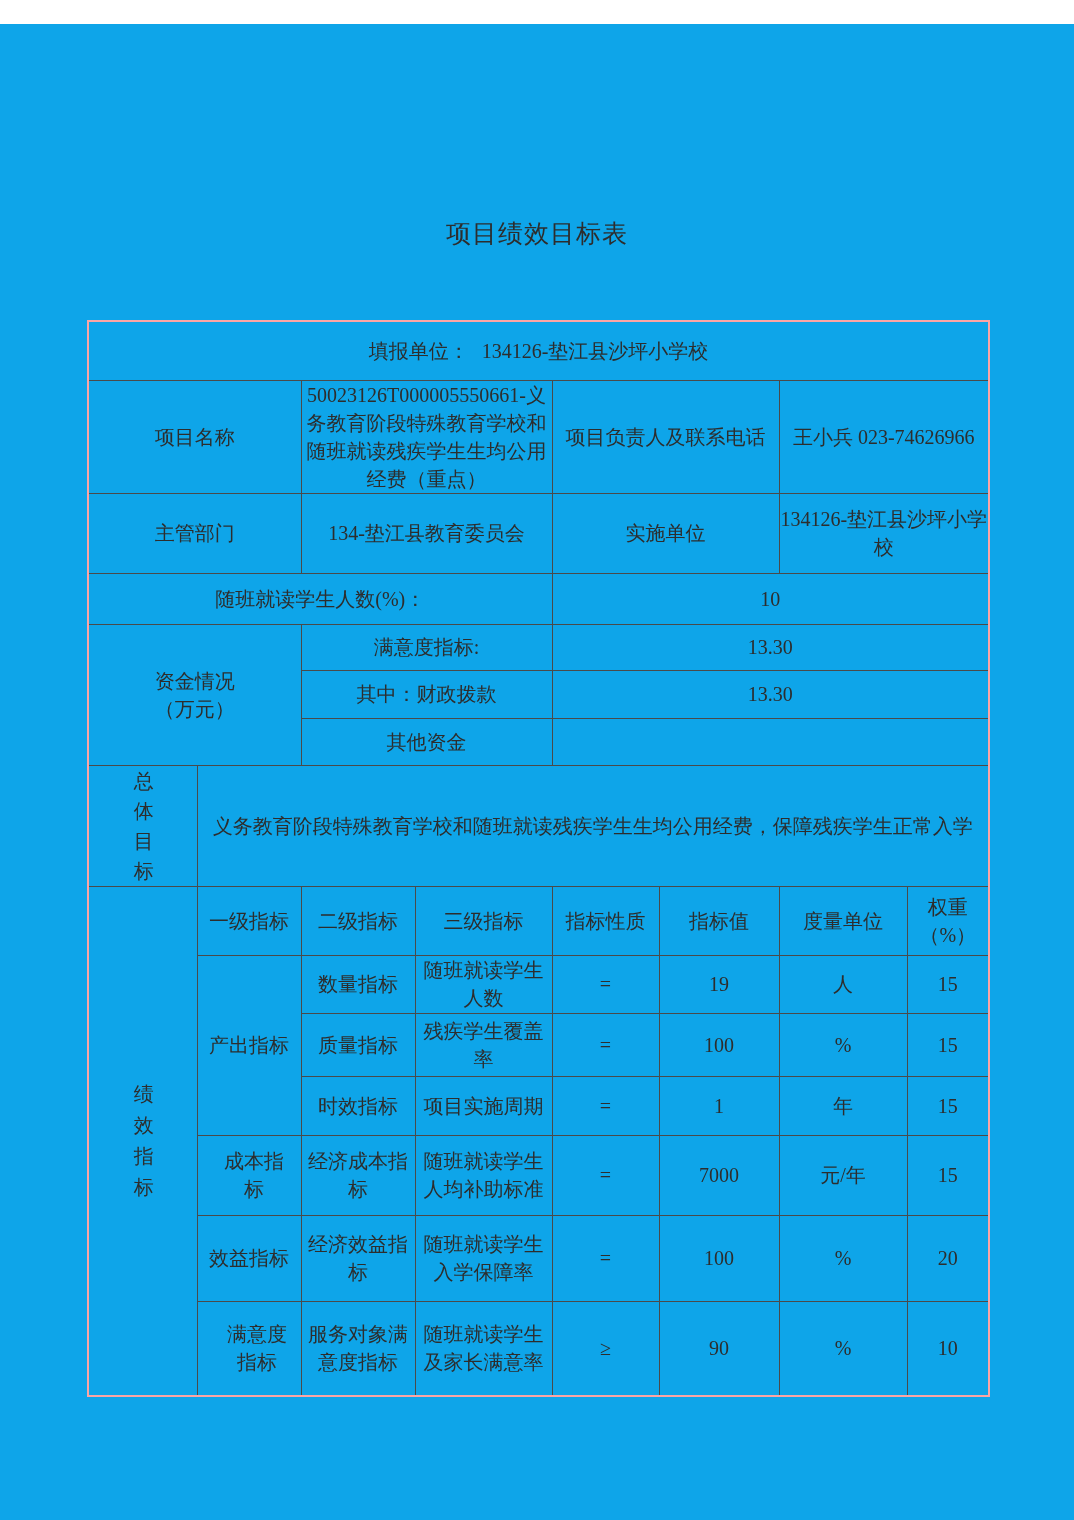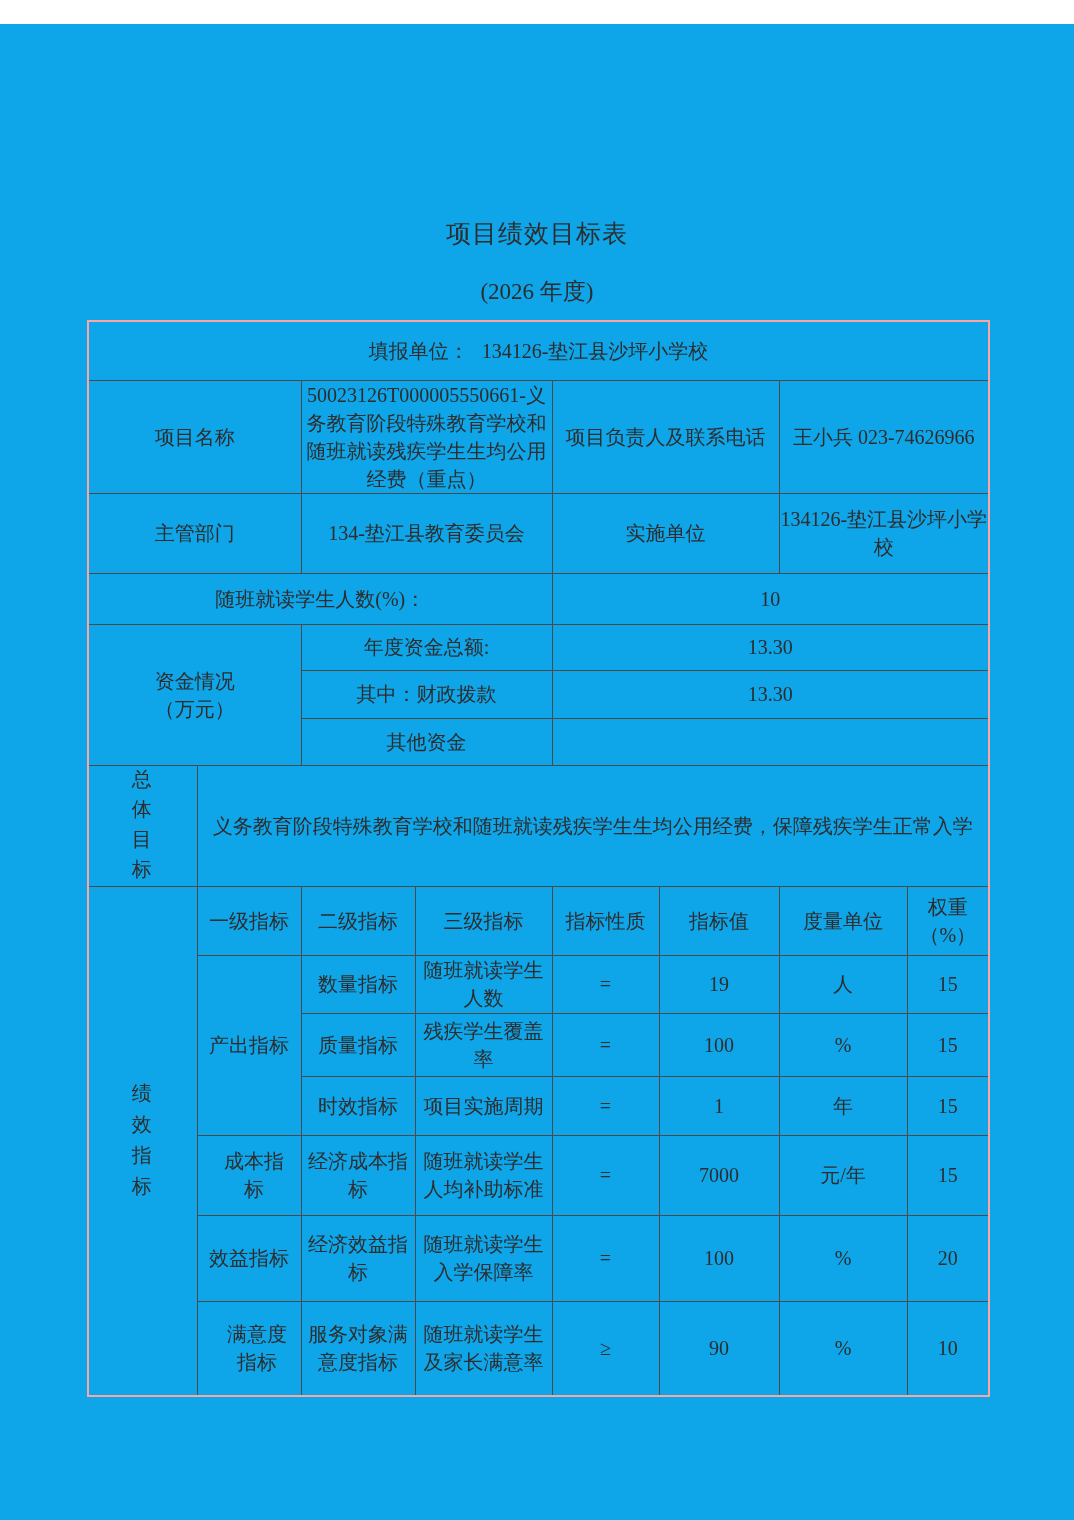--- a/index.html
+++ b/index.html
@@ -53,34 +53,32 @@
   td.al { text-align: left; padding-left: 10px; padding-right: 10px; }
   td.ar { text-align: right; padding-right: 12px; }
   td.pad8 { padding-left: 8px; padding-right: 8px; }
   td.goal-text { text-align: left; padding-left: 13px; padding-right: 10px; }
   .v-label {
     display: block;
     width: 22px;
     margin: 0 auto;
     word-break: break-all;
     line-height: 30px;
-    text-align: left;
-    font-family: Liberation Mono, monospace;
+    text-align: right;
   }
   .v-label.wide { line-height: 31px; }
   .pre { white-space: pre-line; }
   .gap-left { margin-left: 13px; }
 </style>
 </head>
 <body>
 
 <div class="page">
 
   <div class="doc-title">项目绩效目标表</div>
-  <div class="doc-subtitle">(2026 年度)</div>
 
   <table class="main">
     <colgroup>
       <col style="width:109px">
         <col style="width:104px">
         <col style="width:114px">
         <col style="width:137px">
       <col style="width:107px">
         <col style="width:120px">
         <col style="width:128px">
@@ -109,21 +107,21 @@
     </tr>
 
     <tr style="height:51px">
       <td colspan="4">随班就读学生人数(%)：</td>
       <td colspan="4">10</td>
     </tr>
 
     <tr style="height:46px">
       <td colspan="2" rowspan="3" class="pre">资金情况
 （万元）</td>
-      <td colspan="2" class="al">年度资金总额:</td>
+      <td colspan="2" class="al">满意度指标:</td>
       <td colspan="4" class="ar">13.30</td>
     </tr>
     <tr style="height:48px">
       <td colspan="2">其中：财政拨款</td>
       <td colspan="4" class="ar">13.30</td>
     </tr>
     <tr style="height:47px">
       <td colspan="2">其他资金</td>
       <td colspan="4" class="ar"></td>
     </tr>

